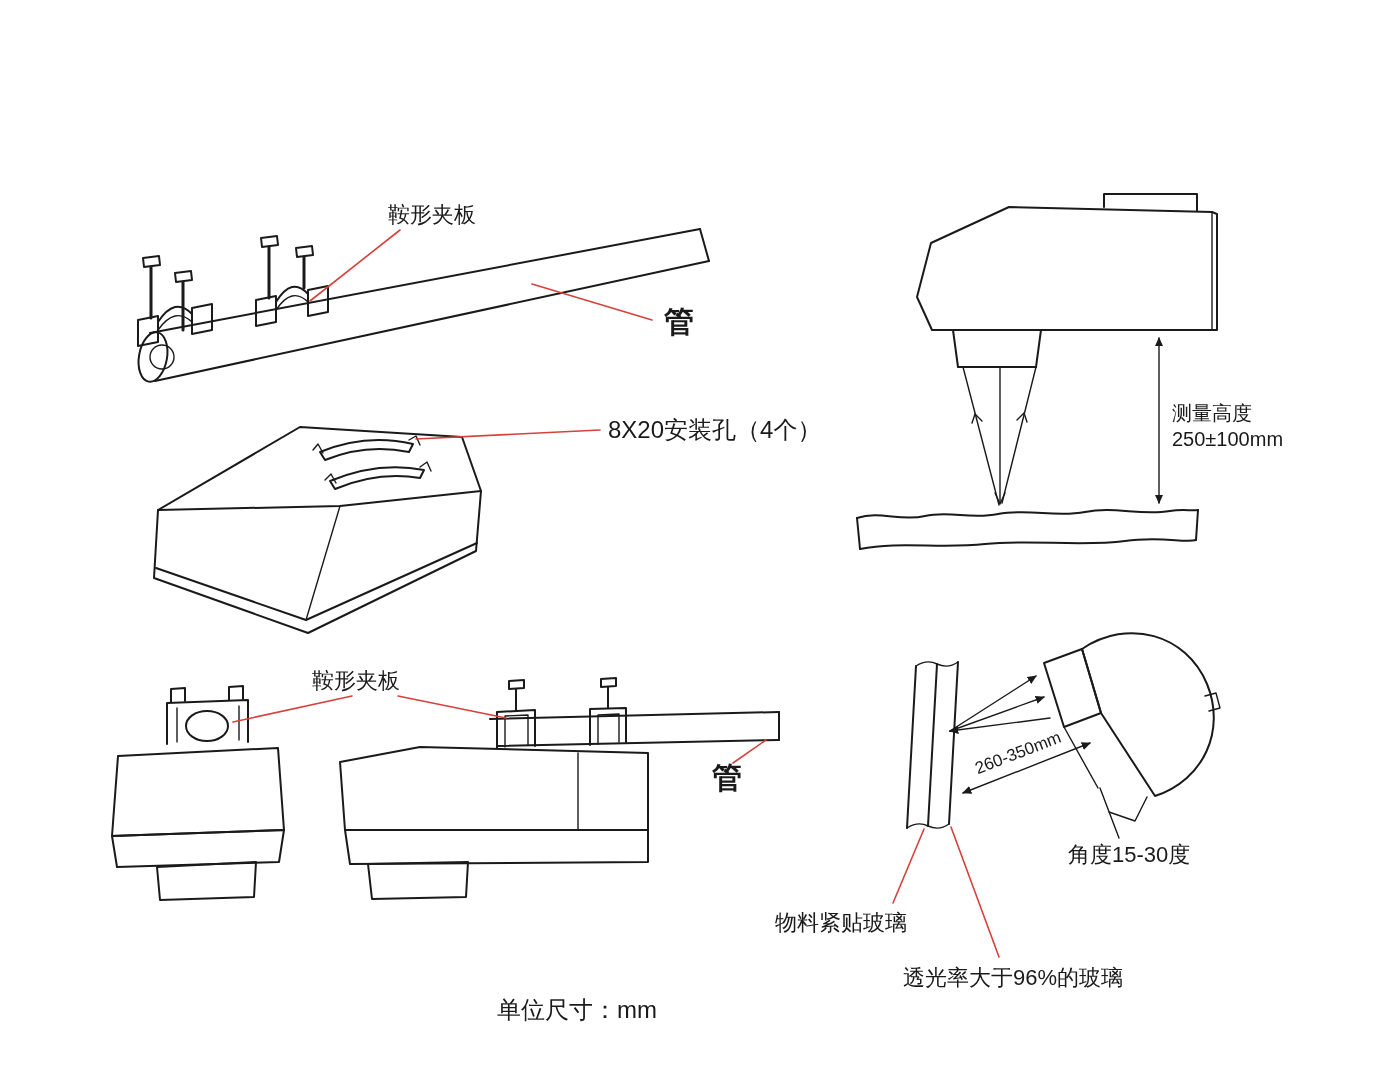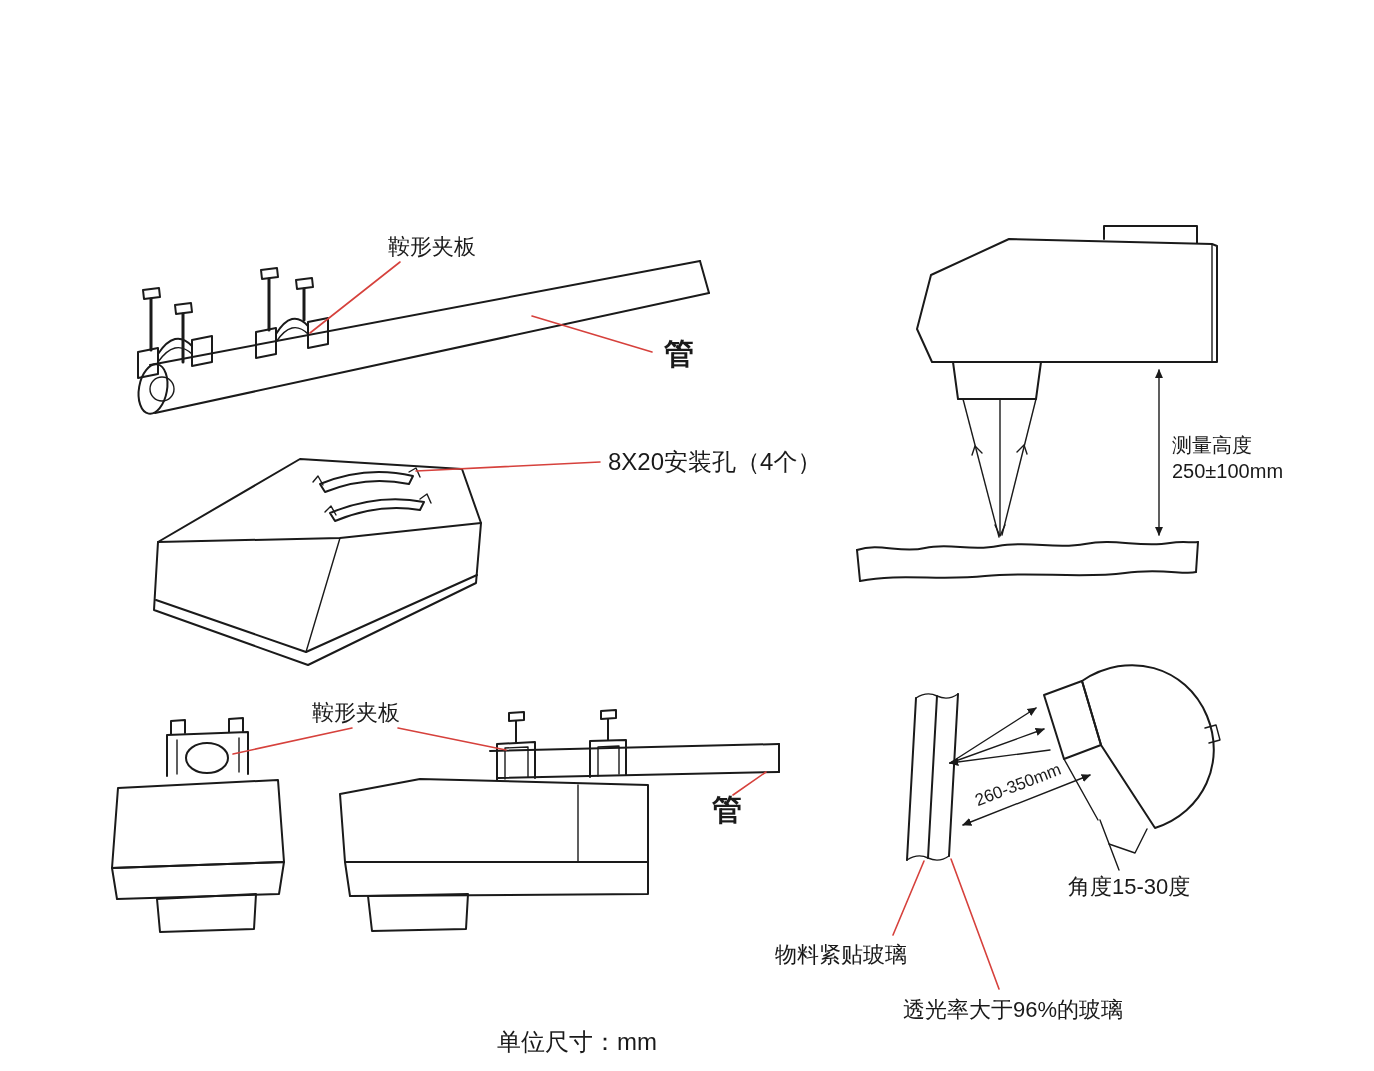--- a/index.html
+++ b/index.html
@@ -1,18 +1,18 @@
 <!DOCTYPE html>
 <html style="--line: #1a1a1a; --leader: #d6413c; --background: #ffffff;"><head>
 <meta charset="utf-8">
 <style>
   :root { --line:#1a1a1a; --leader:#d6413c; --background:#ffffff; }
   html,body{margin:0;padding:0;}
   body{width:1374px;height:1071px;background:var(--background);overflow:hidden;}
-  .canvas{position:relative;width:1374px;height:1031px;margin-top:32px;}
+  .canvas{position:relative;width:1374px;height:1031px;}
   svg{position:absolute;left:0;top:0;}
   .stroke{stroke:var(--line);fill:none;stroke-width:2;stroke-linecap:round;stroke-linejoin:round;}
   .thin{stroke-width:1.4;}
   .thick{stroke-width:3;}
   .leader{stroke:var(--leader);fill:none;stroke-width:1.6;stroke-linecap:round;}
   .lbl{fill:var(--line);font-family:"Liberation Sans","DejaVu Sans",sans-serif;}
   .t17{font-size:17px;}
   .t20{font-size:20px;}
   .t22{font-size:22px;}
   .t24{font-size:24px;}

